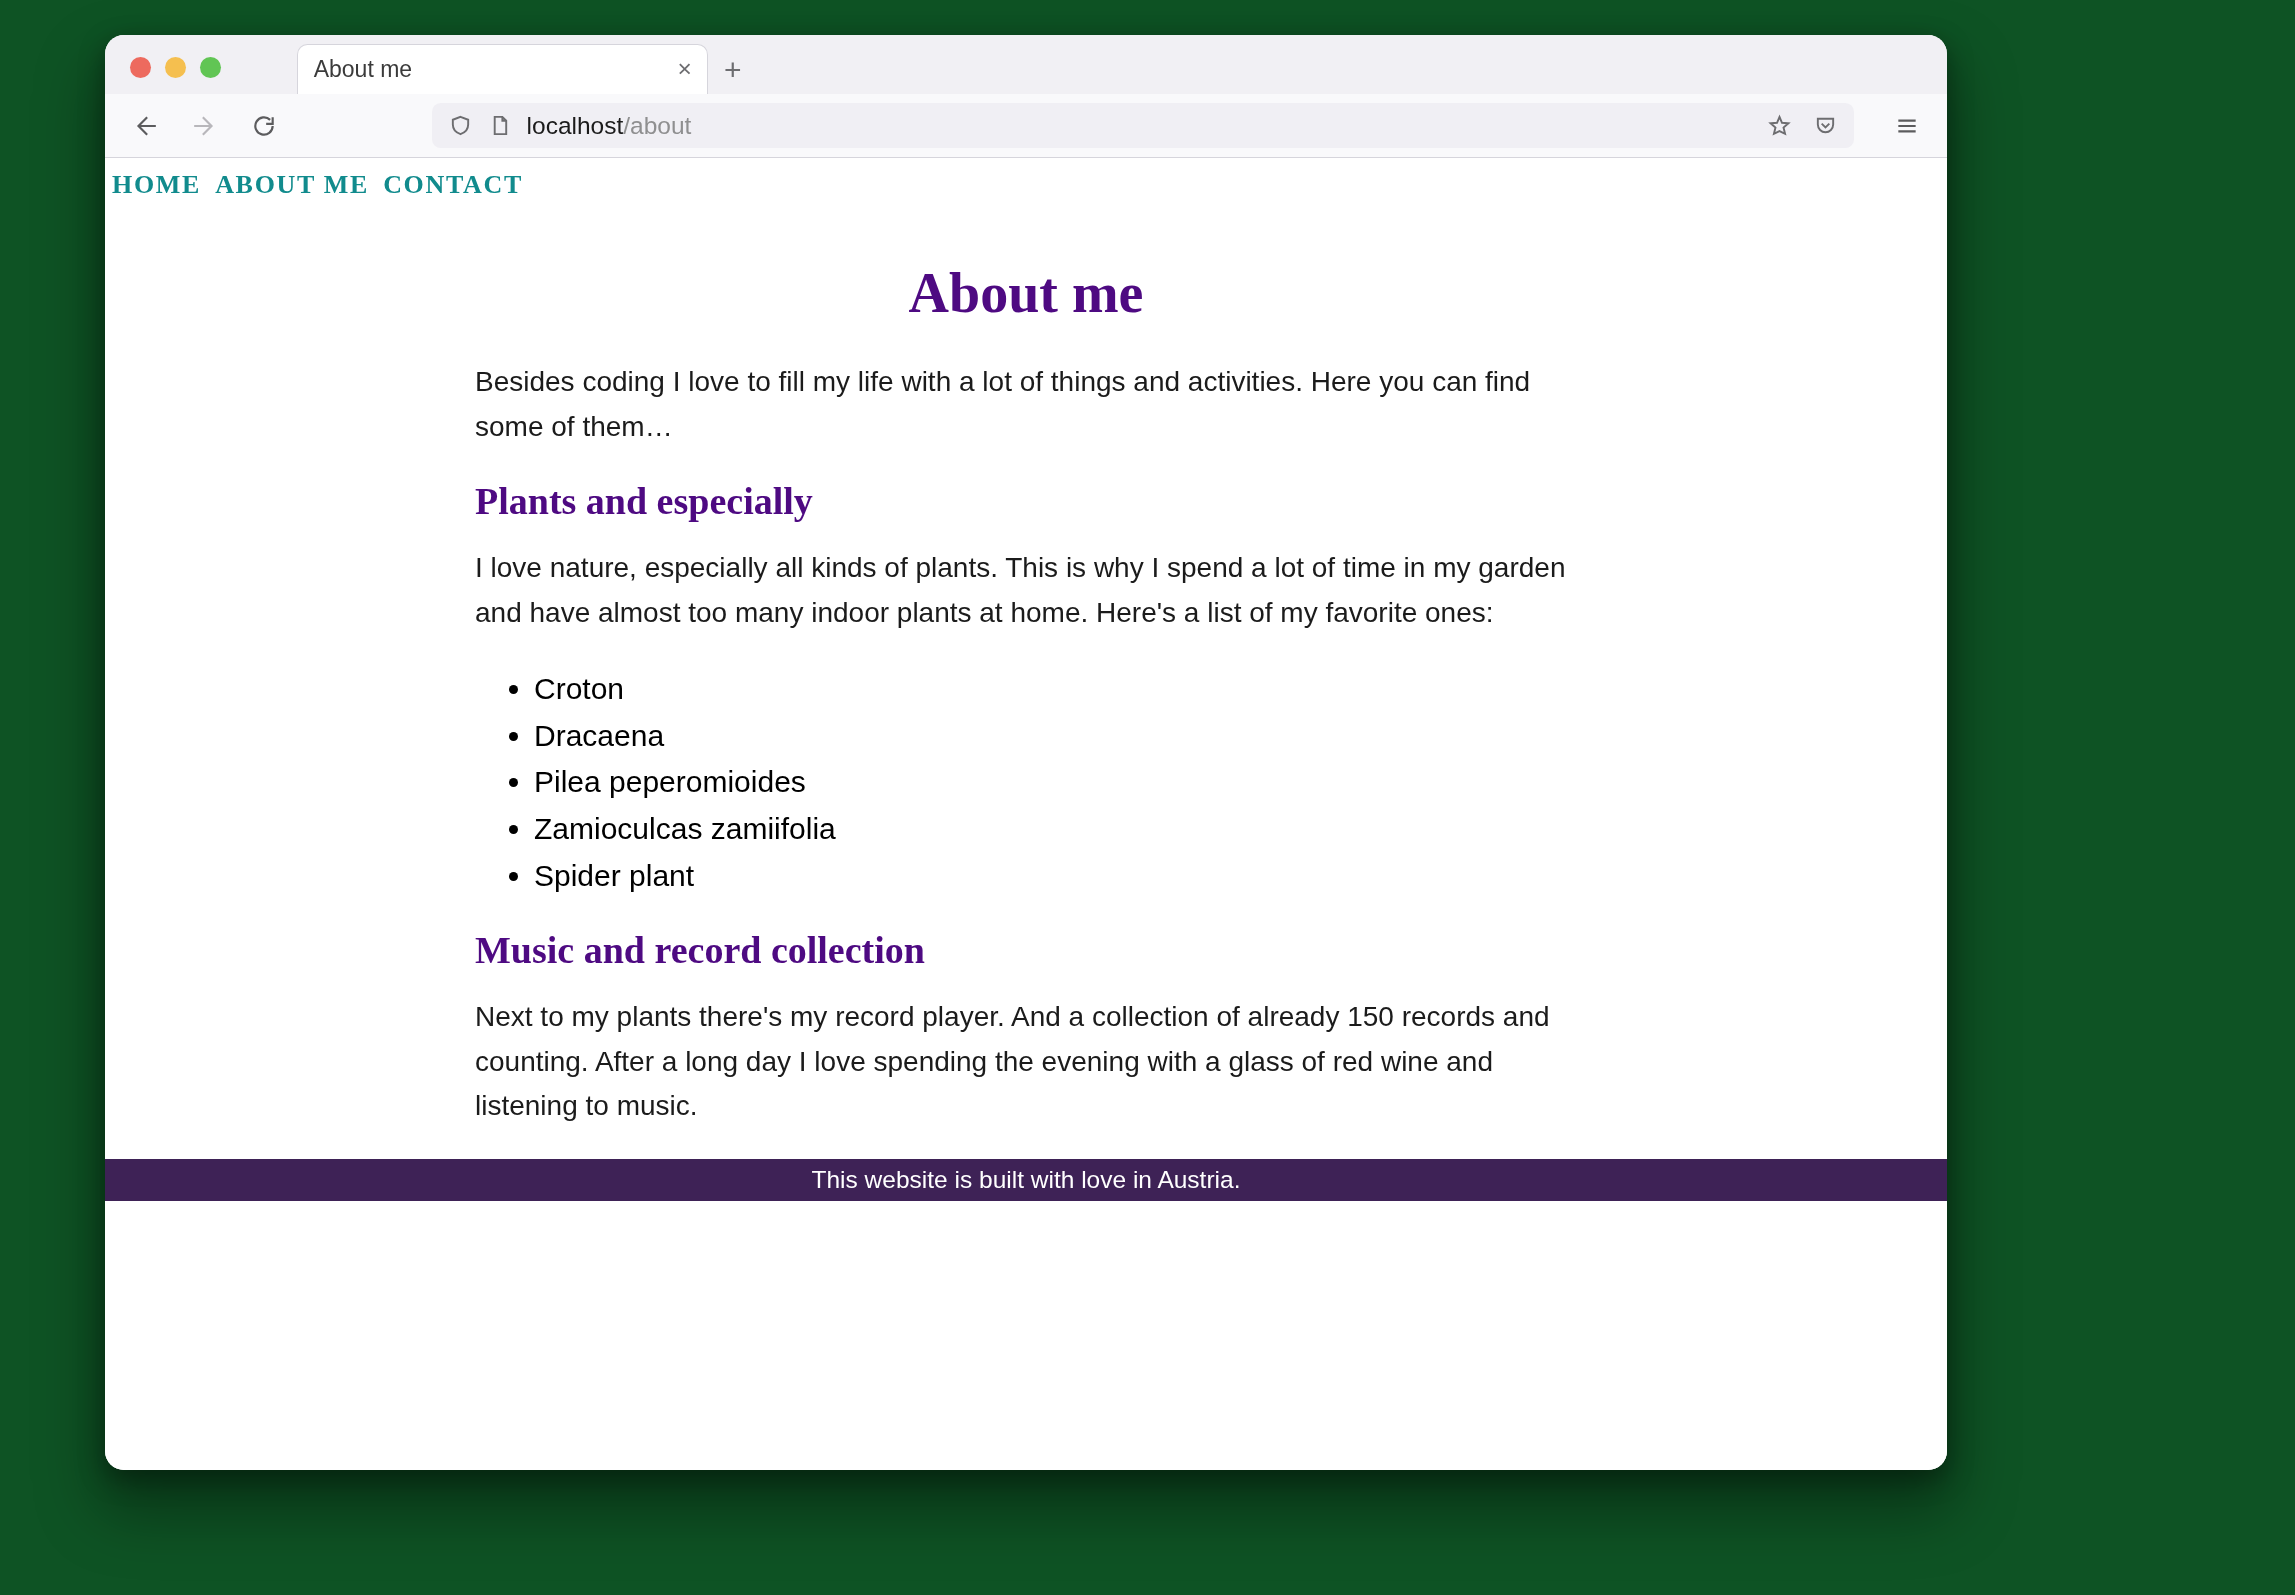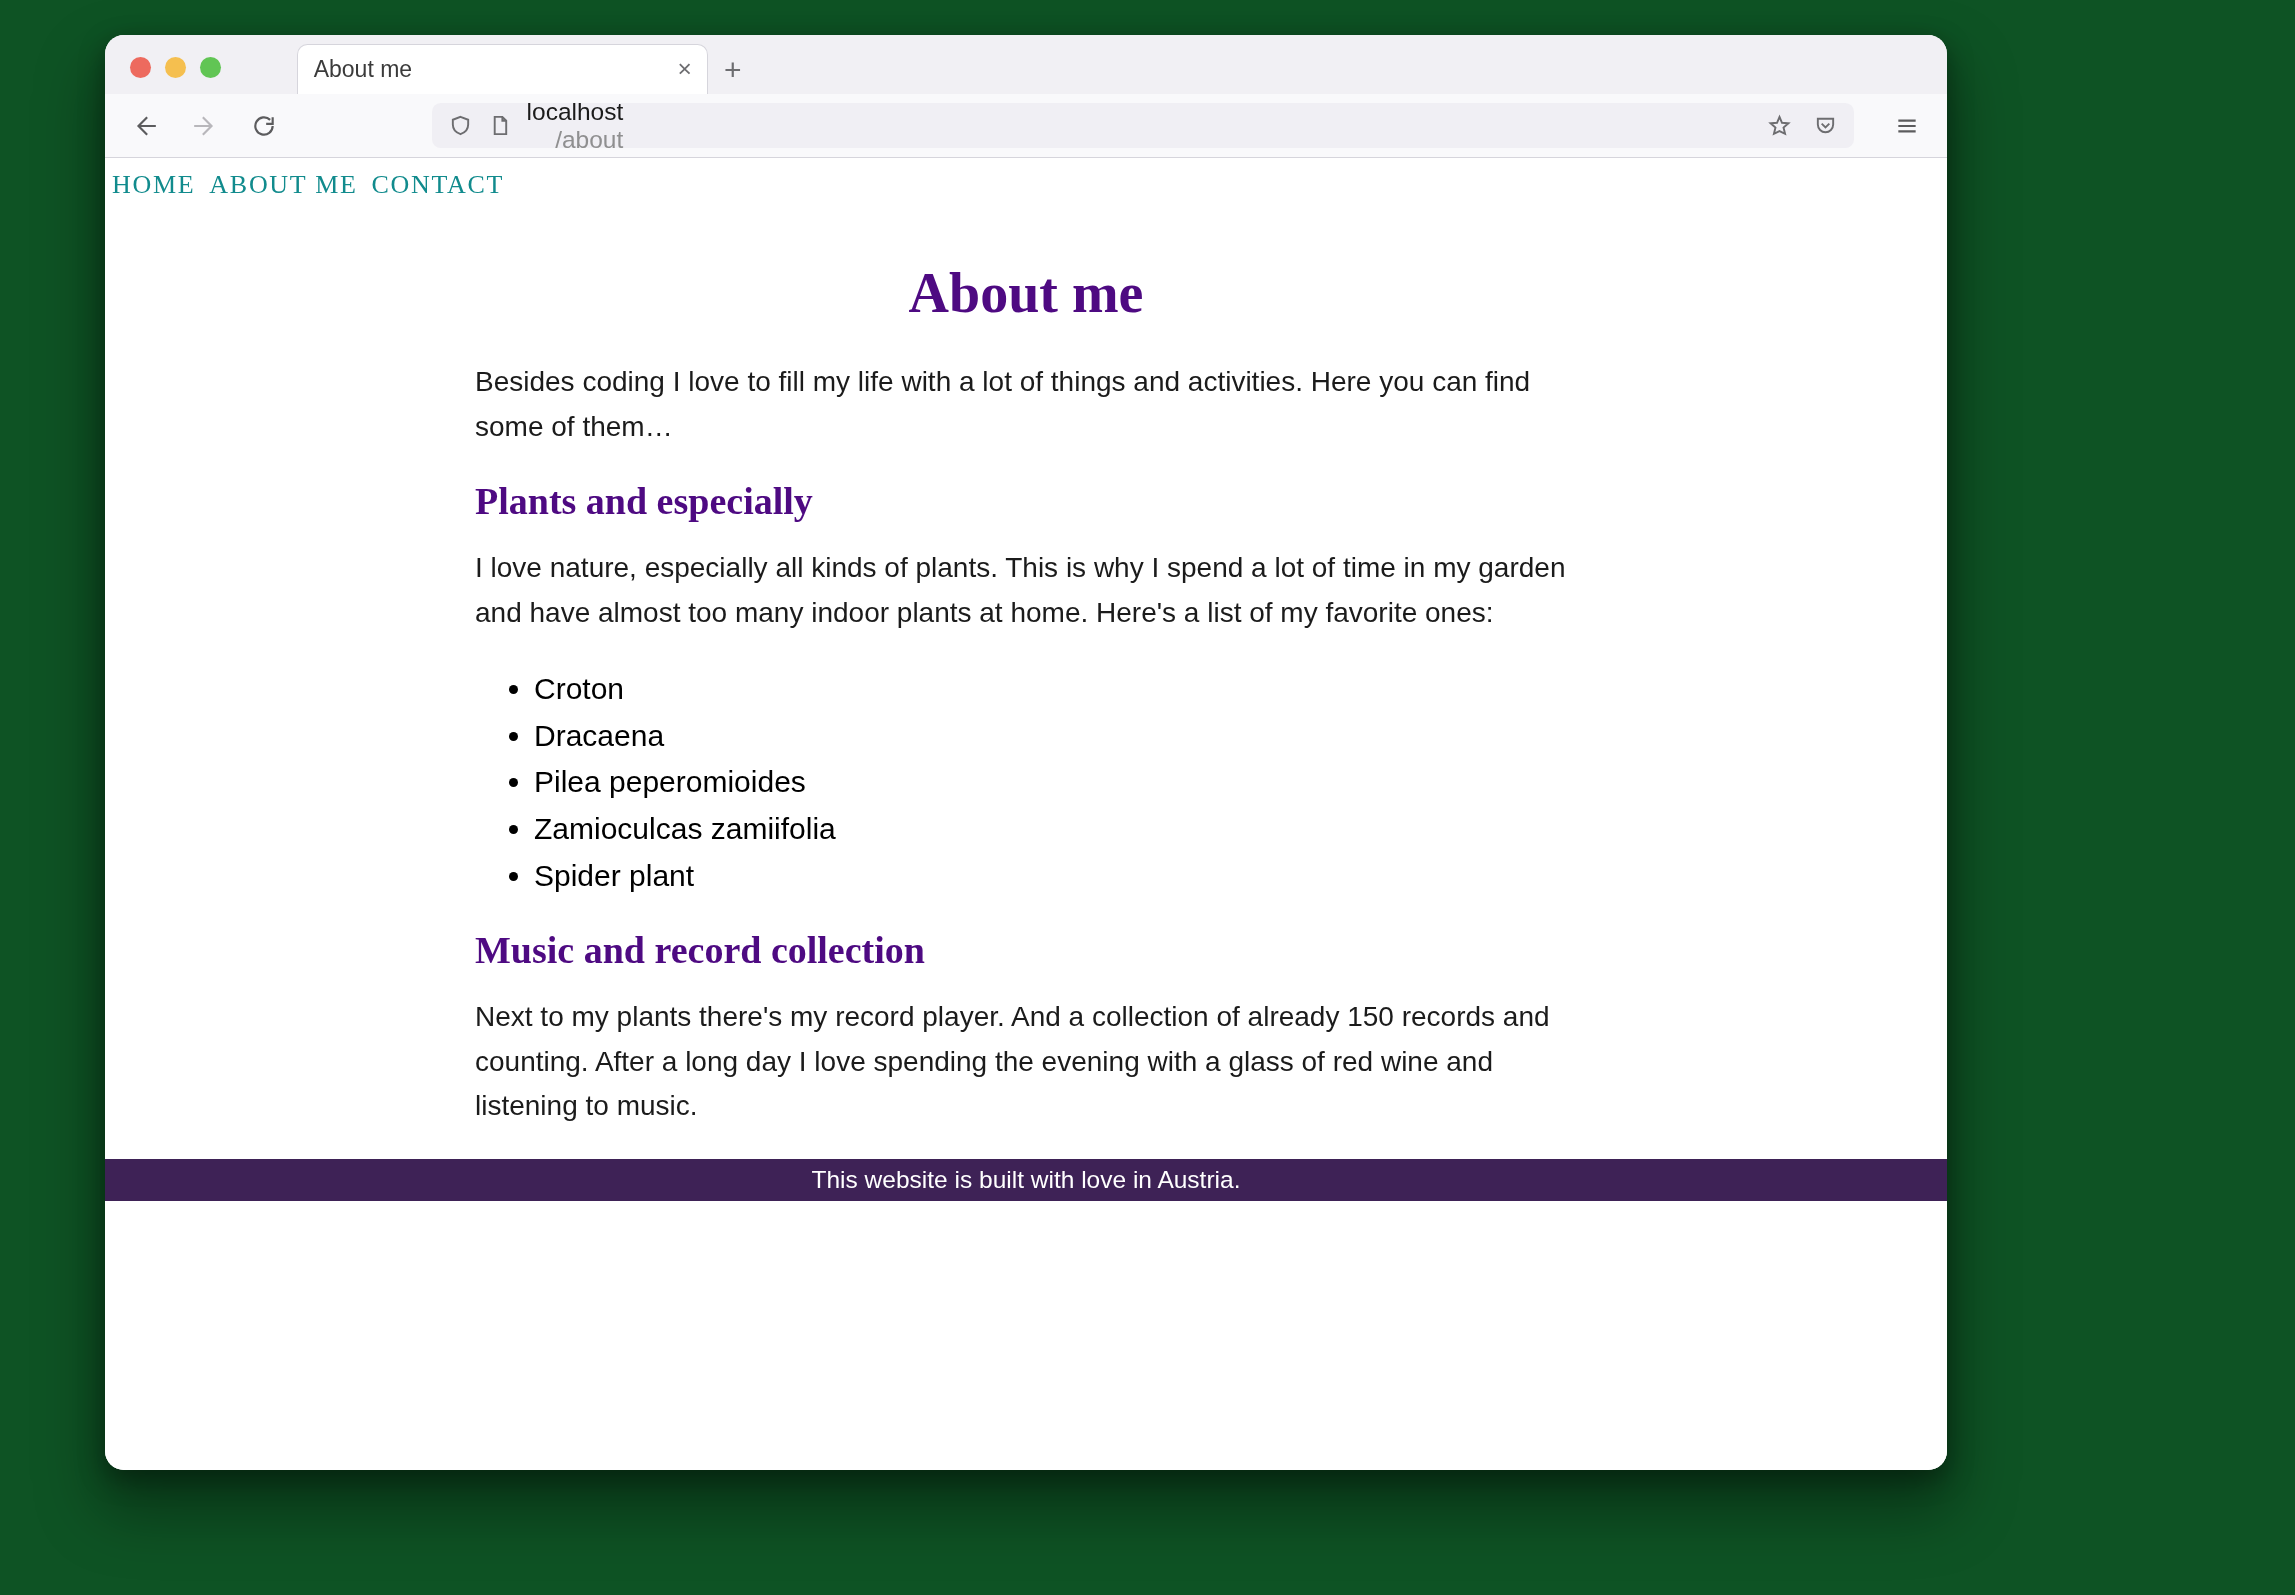--- a/index.html
+++ b/index.html
@@ -52,30 +52,30 @@
   }
   .tbtn{width:49px;height:49px;display:flex;align-items:center;justify-content:center;border-radius:7px;}
   .tbtn svg{width:26px;height:26px;stroke:var(--icon);fill:none;stroke-width:2;}
   .tbtn.disabled svg{stroke:var(--icon-disabled);}
   .spacer-sm{width:122px;}
   .urlbar{
     flex:1;height:45px;background:var(--url-bg);border-radius:8.7px;display:flex;align-items:center;
     padding:0 17.5px;gap:15.7px;font-size:24.5px;color:var(--text);min-width:0;margin-right:17.5px;
   }
   .urlbar svg{width:23px;height:23px;stroke:#6d6d70;fill:none;stroke-width:2;}
-  .url-text{display:flex;align-items:flex-end;min-width:0;flex-direction:column;}
+  .url-text{display:flex;align-items:flex-start;min-width:0;}
   .url-host{color:var(--text);}
   .url-path{color:var(--text-muted);}
   .url-actions{margin-left:auto;display:flex;gap:23px;align-items:center;}
   .tb-right{display:flex;align-items:center;gap:5.2px;}
   
   .viewport{height:calc(100% - 59px - 63px);overflow:auto;background:#ffffff;}
   .page-nav{display:flex;gap:14px;padding:12.2px 7px 8.7px 7px;}
   .page-nav a{
-    color:var(--teal);font-weight:400;font-size:26px;letter-spacing:1.7px;text-transform:uppercase;
+    color:var(--teal);font-weight:700;font-size:26px;letter-spacing:1.7px;text-transform:uppercase;
     text-decoration:none;font-family:Georgia,serif;
   }
   .content{max-width:1102px;margin:0 auto;padding:26px 0 0 0;}
   h1.page-title{
     font-family:Georgia,"Times New Roman",serif;font-weight:700;color:var(--purple);
     text-align:center;font-size:56px;margin:26px 0 35px 0;
   }
   .content p{font-size:28px;line-height:1.6;color:var(--text);margin:0 0 30px 0;font-family:Helvetica,Arial,sans-serif;}
   h2.section{
     font-family:Georgia,"Times New Roman",serif;font-weight:700;color:var(--purple);

